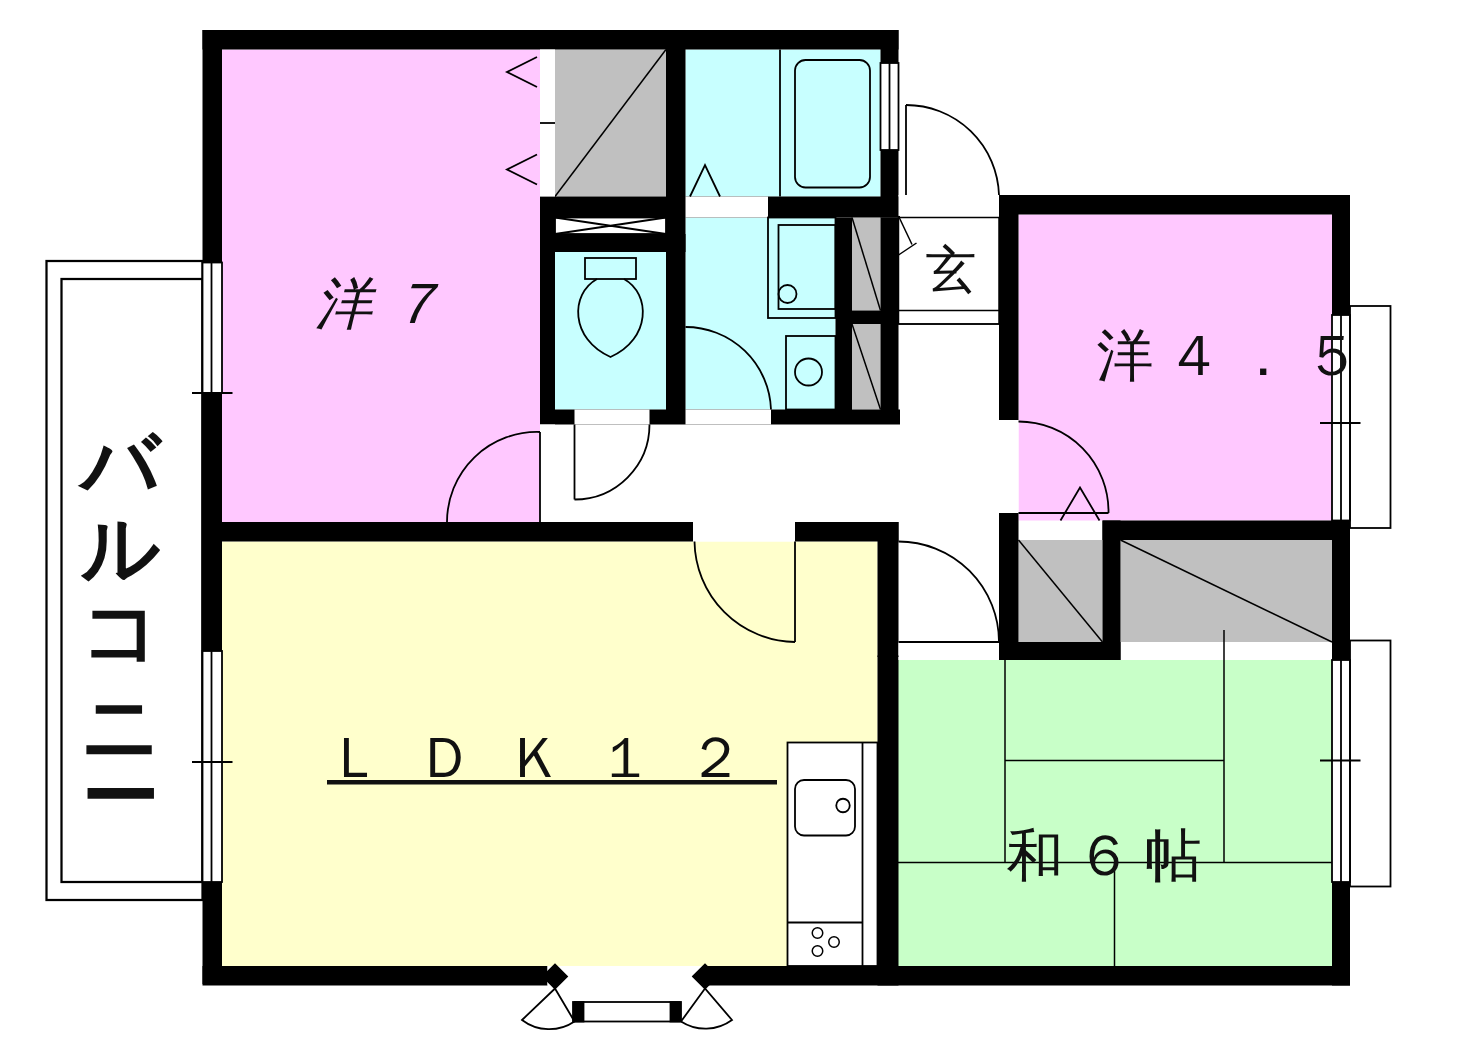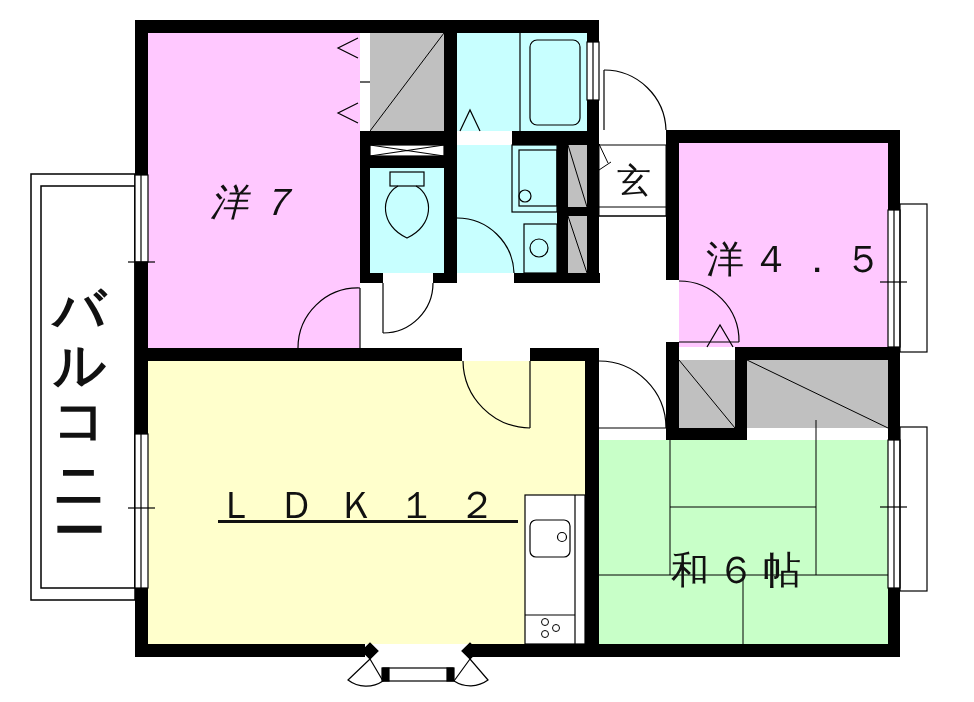--- a/index.html
+++ b/index.html
@@ -201,17 +201,17 @@
   <g fill="none" stroke="#000" stroke-width="1">
     <circle cx="545" cy="622" r="3.5"></circle>
     <circle cx="556" cy="628" r="3.5"></circle>
     <circle cx="545" cy="634" r="3.5"></circle>
   </g>
 
   <rect x="585" y="437" width="14" height="1" fill="#000"></rect>
 </svg>
 
 <div class="lbl room-label" style="left:210px; top:183px;font-style:italic;">洋７</div>
-<div class="lbl room-label" style="left:706px; top:218px; letter-spacing:8px;margin-top:22px;">洋４．５</div>
+<div class="lbl room-label" style="left:731px; top:218px; letter-spacing:8px;">洋４．５</div>
 <div class="lbl room-label wide" style="left:218px; top:486px;">ＬＤＫ１２</div>
 <div class="lbl room-label" style="left:671px; top:551px; letter-spacing:8px;">和６帖</div>
 <div class="lbl small-label" style="left:617px; top:163px;">玄</div>
 <div class="lbl balcony-label" style="left:54px; top:250px;">バルコニー</div>
 
 </body></html>

